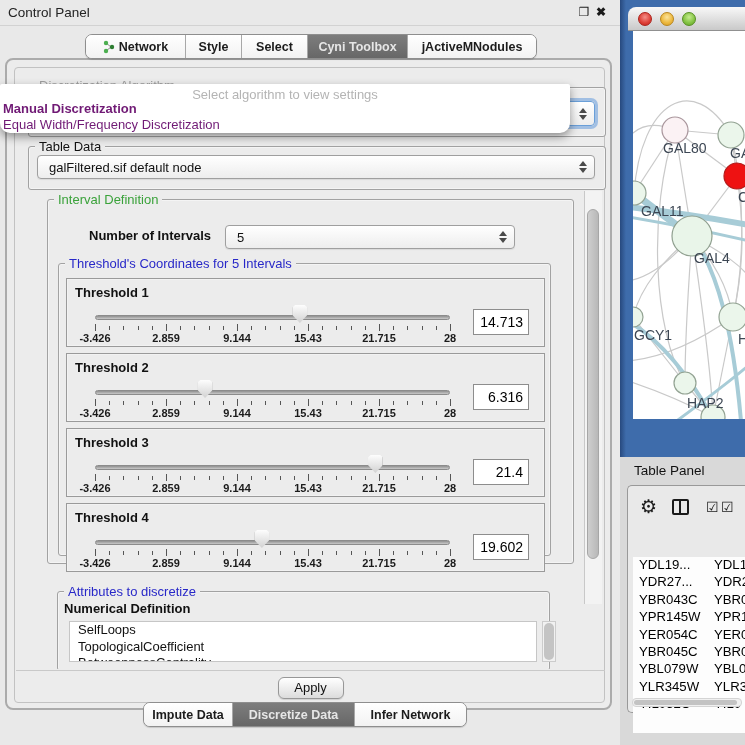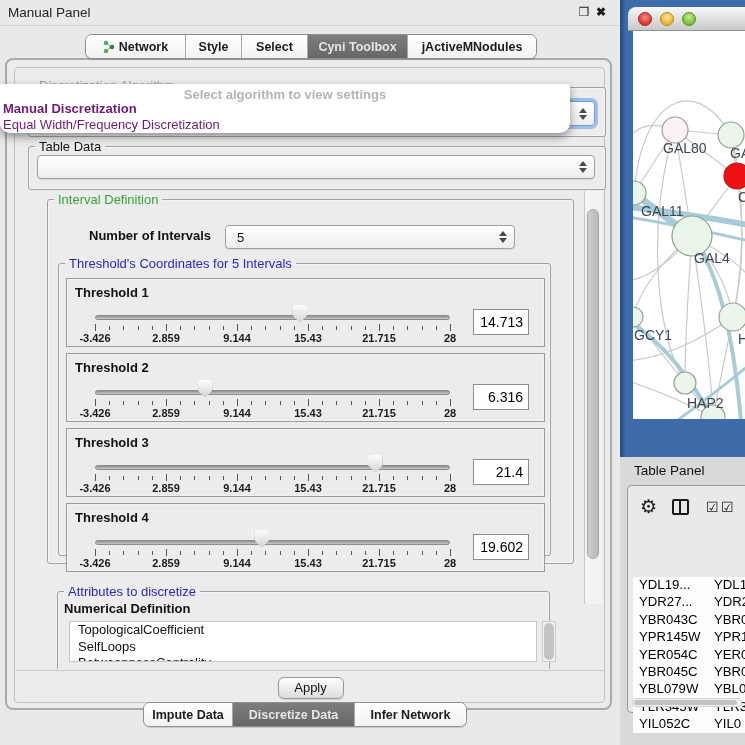--- a/index.html
+++ b/index.html
@@ -40,21 +40,21 @@
   
   .combo { position:absolute; display:flex; align-items:center; border:1px solid #9f9f9f; border-radius:4px; background:linear-gradient(#ffffff,#ededed); font-size:13px; color:#111; padding-left:11px; box-shadow:0 1px 1px rgba(0,0,0,.08); }
   .combo .spacer { flex:1; }
   .stepper { width:11px; margin-right:6px; display:flex; flex-direction:column; align-items:center; gap:2px; }
   .stepper .up { width:0;height:0;border-left:4px solid transparent;border-right:4px solid transparent;border-bottom:5px solid #4a4a4a; }
   .stepper .down { width:0;height:0;border-left:4px solid transparent;border-right:4px solid transparent;border-top:5px solid #4a4a4a; }
   .focus-ring { border:1px solid #6a9fd8; box-shadow:0 0 0 3px rgba(100,155,220,.55); }
 
   
   .algo-popup { position:absolute; left:0px; top:84px; width:570px; height:49px; background:#fff; border-radius:2px 2px 10px 10px; box-shadow:0 4px 10px rgba(0,0,0,.4); z-index:40; }
-  .algo-placeholder { position:absolute; left:0; top:3px; width:100%; text-align:center; font-size:13px; color:#b4b4b4;font-weight:bold; }
+  .algo-placeholder { position:absolute; left:0; top:3px; width:100%; text-align:center; font-size:13px; color:#b4b4b4; }
   .algo-options { position:absolute; left:2px; top:17px; width:560px; }
   .algo-option { font-size:13px; color:#701a75; line-height:15.5px; padding-left:1px; }
   .algo-options div:nth-of-type(1){ font-weight:bold; }
 
   
   .scroll-area { position:absolute; left:13px; top:188px; width:567px; height:478px; overflow:hidden; }
   .v-scrollbar { position:absolute; left:581px; top:188px; width:18px; height:478px; background:#f3f3f3; border-left:1px solid #c8c8c8; }
   .v-thumb { position:absolute; left:2px; top:18px; width:12px; height:368px; background:linear-gradient(90deg,#cfcfcf,#b8b8b8); border:1px solid #a6a6a6; border-radius:6px; }
 
   .num-row-label { position:absolute; left:41px; top:28px; font-size:13px; font-weight:bold; color:#111; }
@@ -98,34 +98,34 @@
   .tp-toolbar { position:absolute; left:0; top:0; width:100%; height:44px; }
   .gear { position:absolute; left:12px; top:9px; font-size:19px; color:#1a1a1a; line-height:24px; }
   .split-icon { position:absolute; left:44px; top:13px; width:17px; height:16px; border:2px solid #1a1a1a; border-radius:2px; }
   .split-icon::after { content:""; position:absolute; left:5px; top:0; width:2px; height:12px; background:#1a1a1a; }
   .cb { position:absolute; top:13px; font-size:14px; color:#1a1a1a; }
   .cb.one { left:78px; } .cb.two { left:93px; }
   .tp-header { position:absolute; left:0; top:44px; width:100%; height:27px; }
   .hdr-cell { position:absolute; top:0; height:27px; font-size:13px; color:#111; text-align:center; line-height:25px; }
   .hdr-shared { left:5px; width:76px; background:#b7dcec; border:1px solid #85b4cb; }
   .hdr-name { left:81px; width:80px; background:#f3f3f3; border-top:1px solid #b3b3b3; border-bottom:1px solid #b3b3b3; }
-  .tp-rows { position:absolute; left:5px; top:71px; width:113px; height:156px; background:#fdfdfd; overflow:hidden;margin-top:20px; }
+  .tp-rows { position:absolute; left:5px; top:71px; width:113px; height:176px; background:#fdfdfd; overflow:hidden; }
   .tp-row { position:relative; height:17.4px; font-size:13.2px; color:#000; white-space:nowrap; }
   .c1 { position:absolute; left:6px; } .c2 { position:absolute; left:81px; }
   .tp-hscroll { position:absolute; left:4px; top:212px; width:110px; height:9px; background:#f0f0f0; border:1px solid #d4d4d4; border-radius:4px; }
   .tp-hthumb { position:absolute; left:1px; top:1px; width:103px; height:5px; background:#c3c3c3; border-radius:3px; }
 </style>
 </head>
 <body>
 
 <div class="screen">
 
   <div class="control-panel">
     <div class="cp-titlebar">
-      <span class="cp-title">Manual Panel</span>
+      <span class="cp-title">Control Panel</span>
       <span class="cp-float">❐</span>
       <span class="cp-close">✖</span>
     </div>
 
     <div class="seg-tabs top">
 
     <div class="seg">
           <span class="seg-icon">
             <svg width="12" height="14" viewBox="0 0 12 14">
               <line x1="3" y1="3" x2="8" y2="7" stroke="#8a8a8a" stroke-width="1"></line>
@@ -165,20 +165,21 @@
             <span class="stepper">
                 <i class="up"></i>
                 <i class="down"></i>
               </span>
           </div>
         </div>
 
         <div class="groupbox" style="left:13px; top:78px; width:578px; height:44px;">
           <span class="group-title t-black">Table Data</span>
           <div class="combo" style="left:8px; top:8px; width:558px; height:24px;">
+            <span>galFiltered.sif default node</span>
             <span class="spacer"></span>
             <span class="stepper">
                 <i class="up"></i>
                 <i class="down"></i>
               </span>
           </div>
         </div>
 
         <div class="scroll-area" style="left:1px; top:123px;">
 
@@ -376,22 +377,22 @@
                   </div>
                 </div>
             </div>
           </div>
 
           <div class="groupbox" style="left:41px; top:400px; width:493px; height:80px; position:absolute;">
             <span class="group-title t-blue">Attributes to discretize</span>
             <span class="attr-list-title">Numerical Definition</span>
             <div class="attr-list">
 
-            <div class="list-item">TopologicalCoefficient</div>
-                <div class="list-item">SelfLoops</div>
+            <div class="list-item">SelfLoops</div>
+                <div class="list-item">TopologicalCoefficient</div>
                 <div class="list-item">BetweennessCentrality</div>
               </div>
             <div class="attr-scroll">
                 <div class="attr-thumb"></div>
               </div>
           </div>
         </div>
 
         <div class="v-scrollbar" style="left:569px; top:123px; height:413px;">
           <div class="v-thumb" style="height:350px;"></div>

